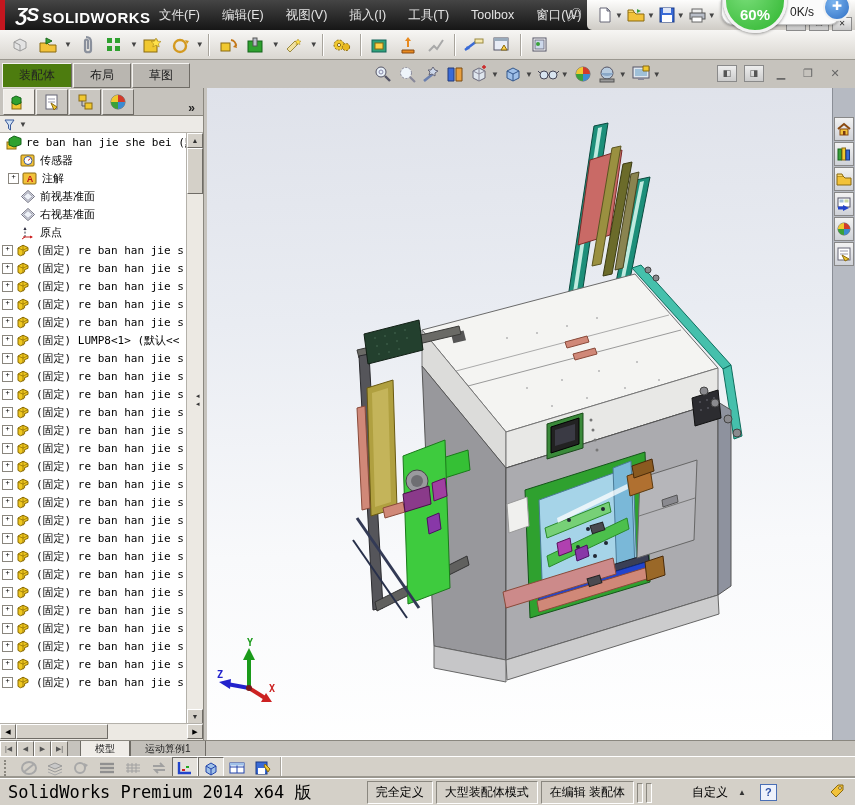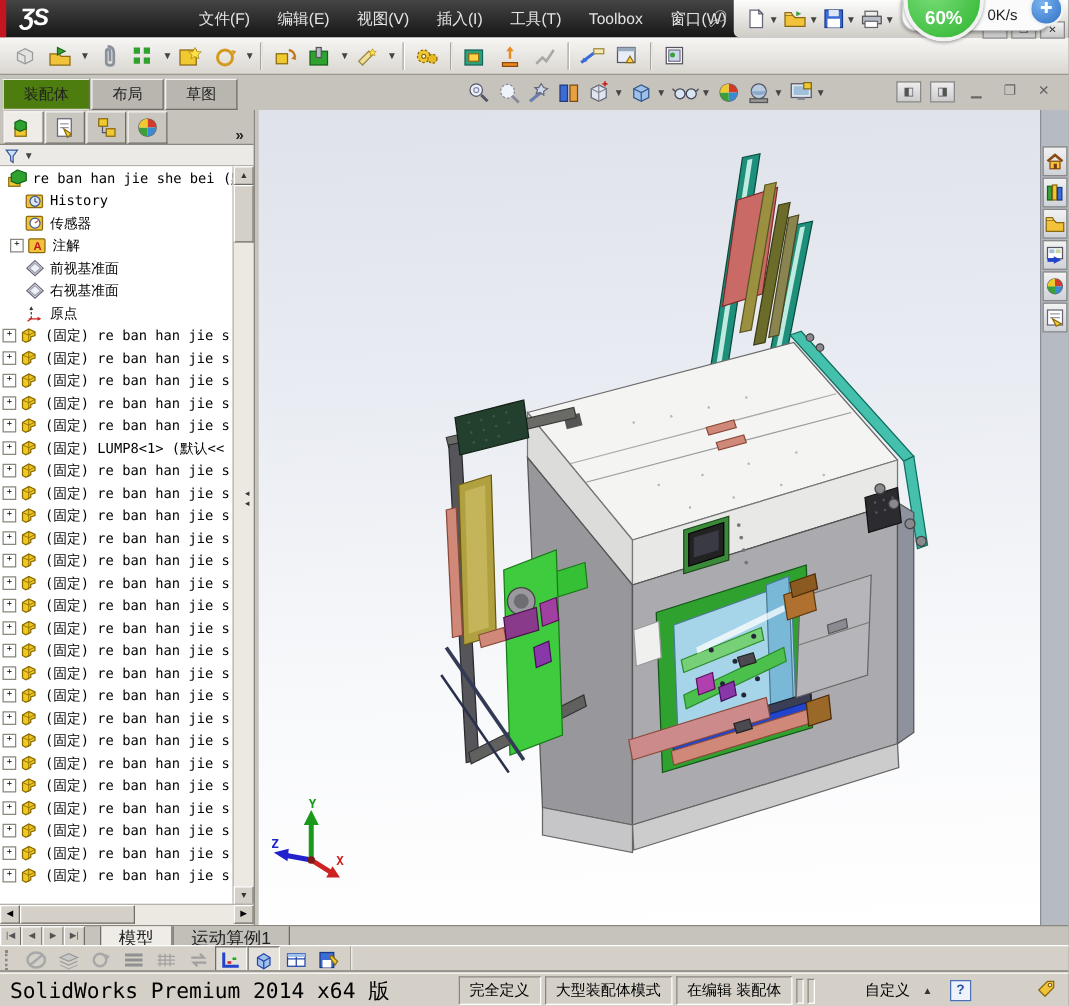--- a/index.html
+++ b/index.html
@@ -1,20 +1,20 @@
 <!DOCTYPE html>
 <html><head>
 <meta charset="utf-8">
 <style>
   html,body{margin:0;padding:0;background:#888;}
   .app{position:relative;width:855px;height:805px;background:#d4d0c8;font-family:"Liberation Sans",sans-serif;overflow:hidden;-webkit-user-select:none;user-select:none;}
   
   .titlebar{position:absolute;left:0;top:0;width:855px;height:30px;background:linear-gradient(#454545,#161616);}
   .redstripe{position:absolute;left:0;top:0;width:5px;height:30px;background:#c4161f;}
-  .logo{position:absolute;left:16px;top:4px;color:#fff;font-size:16px;display:flex;align-items:flex-start;gap:4px;flex-direction:column;}
+  .logo{position:absolute;left:16px;top:4px;color:#fff;font-size:16px;display:flex;align-items:flex-end;gap:4px;}
   .logo .glyph{font-style:italic;font-weight:bold;font-size:19px;letter-spacing:-1px;}
   .logo .word{font-weight:bold;letter-spacing:.5px;font-size:15px;}
   .menubar{position:absolute;left:148px;top:0;height:30px;display:flex;align-items:center;justify-content:flex-end;}
   .menu{color:#e4e4e4;font-size:12.5px;padding:0 11px;line-height:30px;cursor:default;}
   .pin-ico{color:#cfcfcf;font-size:13px;padding:0 6px;}
   .qat{position:absolute;right:0;top:0;width:268px;height:30px;background:linear-gradient(#fdfdfc,#cfccc6);border-bottom-left-radius:5px;display:flex;align-items:center;padding-left:10px;box-sizing:border-box;}
   .qbtn{display:flex;align-items:center;margin-right:4px;}
   .caret{font-size:8px;color:#444;margin-left:2px;}
   .winbtns{position:absolute;right:3px;top:17px;display:flex;gap:3px;z-index:1;}
   .wbtn{width:18px;height:12px;background:linear-gradient(#f4f4f4,#c8c8c8);border:1px solid #8a8a8a;font-size:8px;line-height:11px;text-align:center;color:#333;}
@@ -61,21 +61,21 @@
   .splitter{position:absolute;left:203px;top:88px;width:4px;height:652px;background:#c6c3bd;border-left:1px solid #8a877f;}
   .splitarrows{position:absolute;left:196px;top:392px;width:8px;height:26px;font-size:7px;color:#333;line-height:8px;z-index:2;}
   
   .viewport{position:absolute;left:207px;top:88px;width:626px;height:652px;background:linear-gradient(178deg,#dfe2ea 0%,#e9ecf2 35%,#f8f9fb 70%,#ffffff 100%);overflow:hidden;}
   .taskpane{position:absolute;right:0;top:88px;width:22px;height:652px;background:#b6bac2;border-left:1px solid #8a8e96;}
   .tpbtn{width:20px;height:24px;margin:1px 0 1px 1px;background:linear-gradient(#f2f2f2,#cfd2d8);border:1px solid #888;display:flex;align-items:center;justify-content:center;box-sizing:border-box;}
   .tpcol{position:absolute;top:28px;left:0;}
   
   .modeltabs{position:absolute;left:0;top:740px;width:855px;height:16px;background:#c6c3bd;border-top:1px solid #8a877f;display:flex;align-items:stretch;}
   .navbtn{width:17px;background:#d4d0c8;border:1px solid;border-color:#fff #6f6c66 #6f6c66 #fff;font-size:7px;color:#555;text-align:center;line-height:14px;box-sizing:border-box;}
-  .mtab{font-size:14px;padding:1px 14px 0;border:1px solid #6f6c66;border-top:none;background:#c2bfb9;color:#222;}
+  .mtab{font-size:10px;padding:1px 14px 0;border:1px solid #6f6c66;border-top:none;background:#c2bfb9;color:#222;}
   .mtab.active{background:#efece7;}
   .motiontb{position:absolute;left:0;top:756px;width:855px;height:22px;background:#d4d0c8;border-top:1px solid #fff;display:flex;align-items:center;padding-left:4px;box-sizing:border-box;}
   .grip{width:4px;height:16px;border-left:2px dotted #8a877f;margin-right:6px;}
   .mico{width:24px;height:20px;display:flex;align-items:center;justify-content:center;border:1px solid transparent;}
   .mico.pressed{border:1px solid;border-color:#6f6c66 #fff #fff #6f6c66;background:#e4e1db;}
   
   .statusbar{position:absolute;left:0;top:778px;width:855px;height:27px;background:#d4d0c8;border-top:1px solid #fff;box-shadow:0 -2px 0 #9a978f;display:flex;align-items:center;font-size:12px;color:#000;}
   .sleft{margin-left:8px;font-family:"DejaVu Sans Mono",monospace;font-size:17px;}
   .scell{border:1px solid;border-color:#8a877f #fff #fff #8a877f;padding:2px 8px;margin-left:3px;background:#d4d0c8;white-space:nowrap;}
   .sdiv{width:4px;height:18px;border:1px solid;border-color:#8a877f #fff #fff #8a877f;margin-left:3px;}
@@ -404,28 +404,20 @@
       <span class="caret">▼</span>
     </div>
 
     <div class="tree">
       <div class="trow ind1">
         <svg class="ticon" viewBox="0 0 16 15">
             <rect x="1" y="7" width="9" height="7" fill="#f0c830" stroke="#8a6a10"></rect>
             <path d="M8,1 l7,2.5 v6 l-7,2.5 -5,-2 v-6z" fill="#2fa12f" stroke="#14641a"></path>
           </svg>
         <span class="lbl">re ban han jie she bei (默</span>
-      </div>
-      <div class="trow ind2">
-        <svg class="ticon" viewBox="0 0 16 15">
-            <rect x="1" y="3" width="13" height="10" rx="1" fill="#f2c23a" stroke="#8a6a10"></rect>
-            <circle cx="8" cy="8" r="4" fill="#dfe8f4" stroke="#3a5a9a"></circle>
-            <path d="M8,5.5 v2.5 l2,1" fill="none" stroke="#3a5a9a"></path>
-          </svg>
-        <span class="lbl">History</span>
       </div>
       <div class="trow ind2">
         <svg class="ticon" viewBox="0 0 16 15">
             <rect x="1" y="2" width="13" height="11" rx="1" fill="#f2c23a" stroke="#8a6a10"></rect>
             <circle cx="8" cy="7.5" r="4" fill="#fff" stroke="#3a5a9a"></circle>
             <path d="M8,7.5 l2.5,-2" stroke="#c22"></path>
           </svg>
         <span class="lbl">传感器</span>
       </div>
       <div class="trow ind1">

